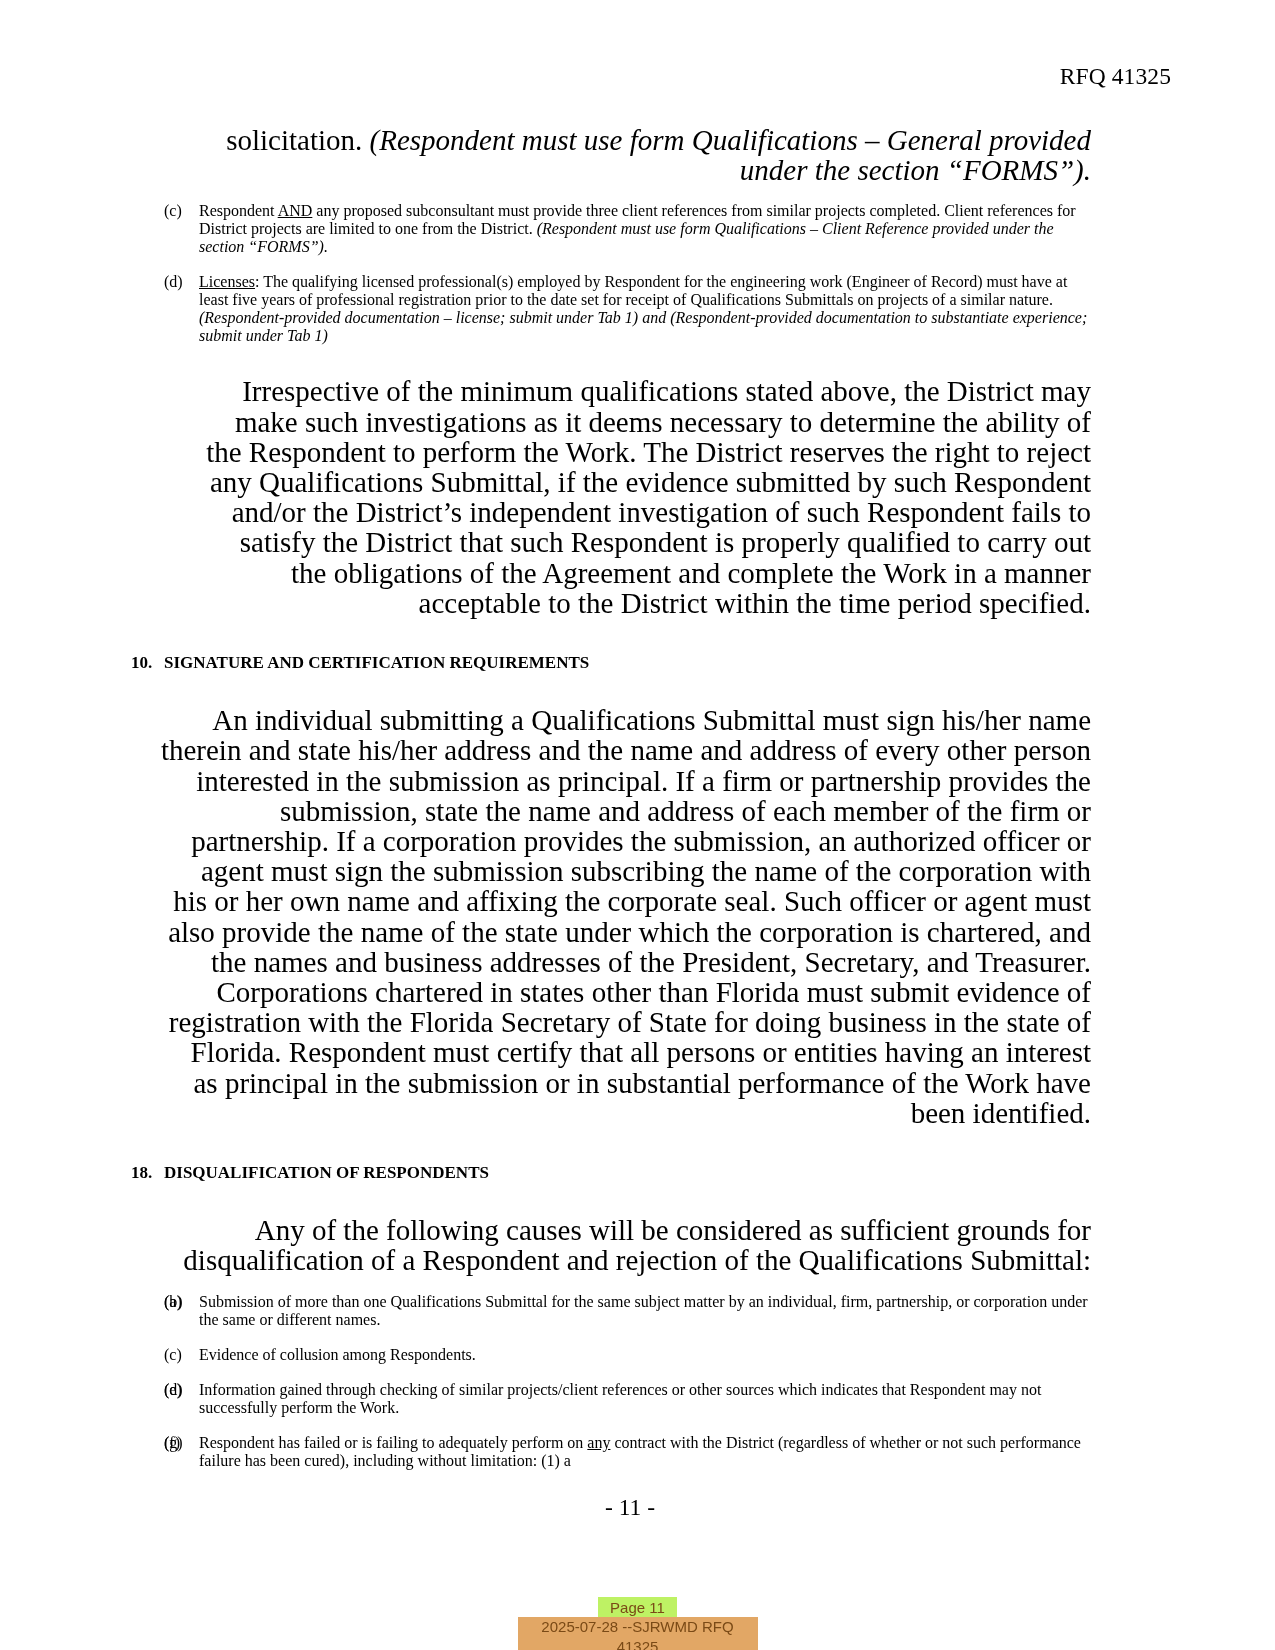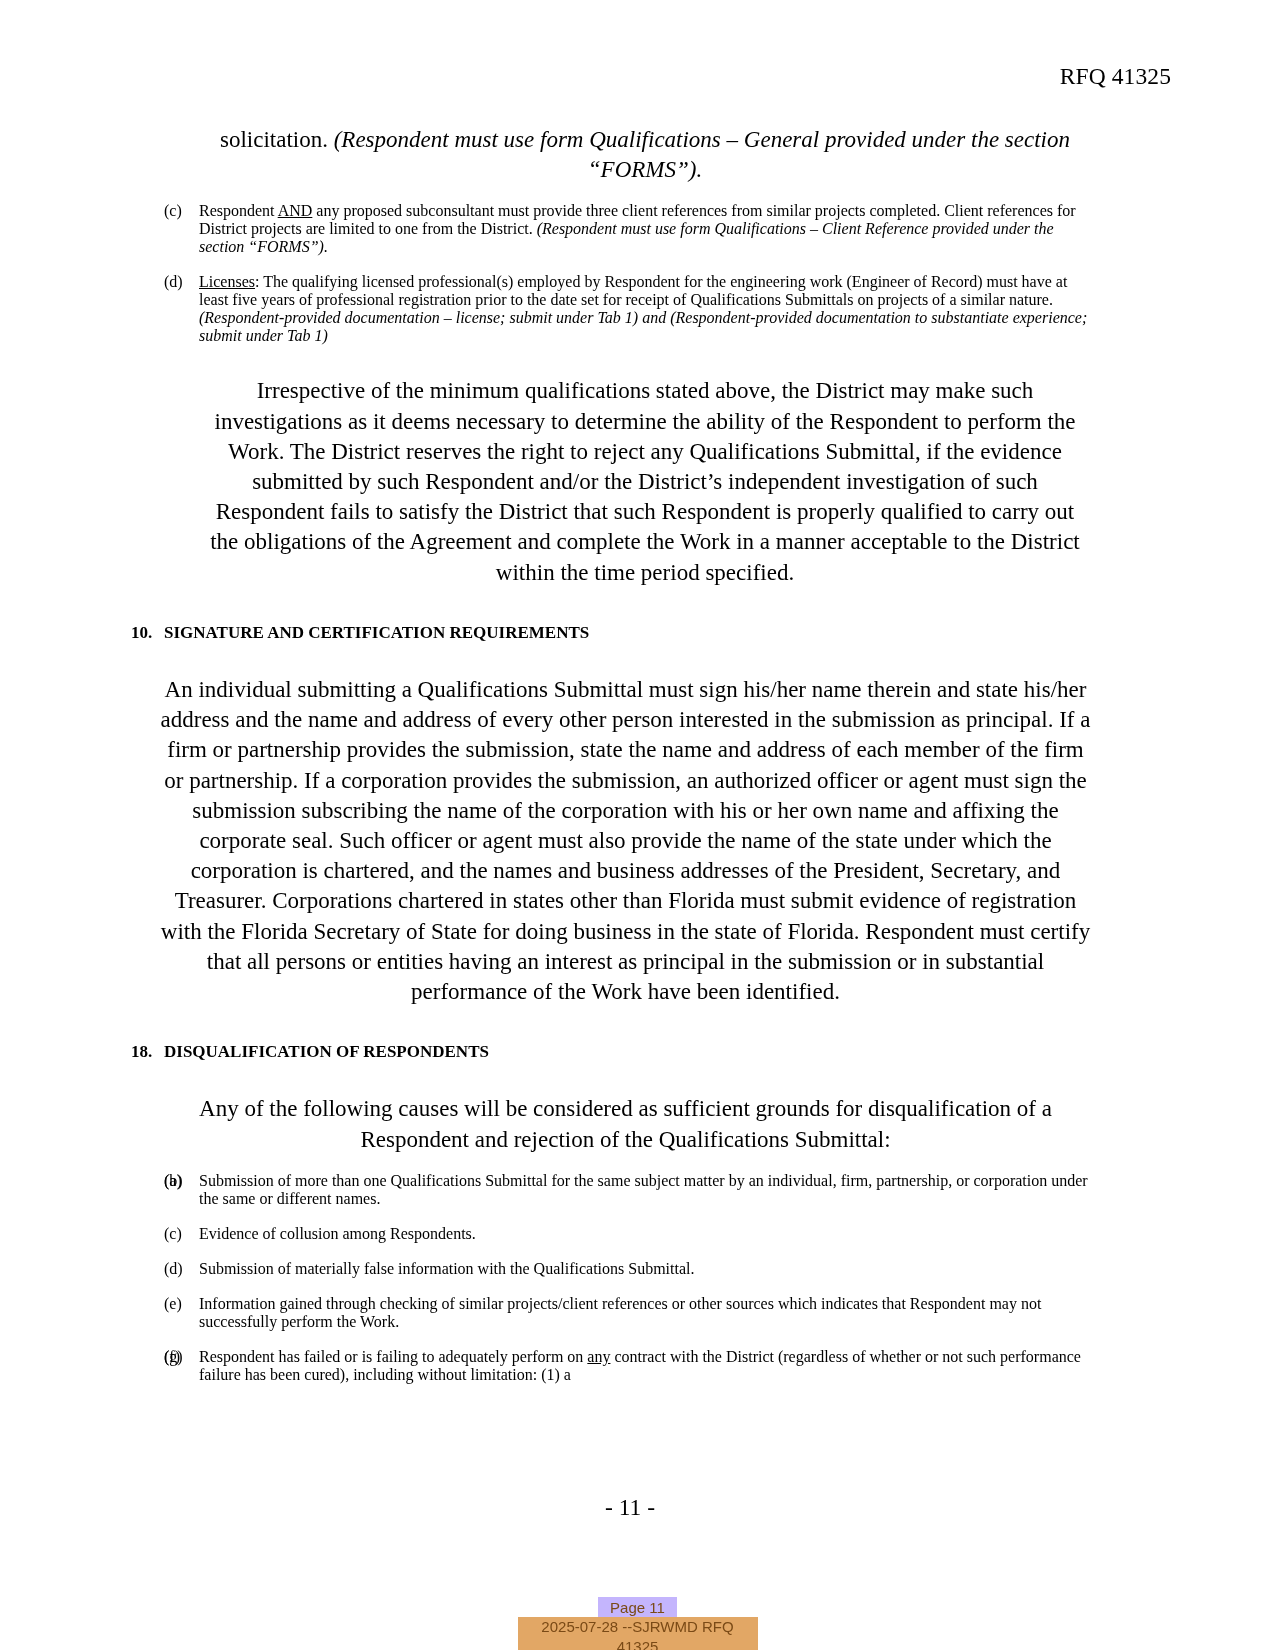--- a/index.html
+++ b/index.html
@@ -38,23 +38,23 @@
   
   .content {
     position: absolute;
     left: 131px;
     top: 125px;
     width: 960px;
   }
 
   p, .blk {
     margin: 0;
-    font-size: 23px;
+    font-size: 29px;
     line-height: 30.2px;
-    text-align: center;
+    text-align: right;
   }
 
   
   .cont-para {
     margin-left: 68px;
     margin-bottom: 17px;
   }
 
   
   .li {
@@ -123,21 +123,21 @@
   .badge {
     position: absolute;
     left: 0;
     top: 1597px;
     width: 1275px;
     text-align: center;
     font-family: "Liberation Sans", "DejaVu Sans", sans-serif;
   }
   .badge-line1 {
     display: inline-block;
-    background: #c4b5fd;
+    background: #bef264;
     color: #7a4a16;
     font-size: 15px;
     line-height: 19px;
     padding: 1px 12px 0 12px;
   }
   .badge-line2 {
     display: block;
     margin: 0 auto;
     width: 232px;
     background: #e2a765;
@@ -194,21 +194,20 @@
       <span>Submission of more than one Qualifications Submittal for the same subject matter by an individual, firm, partnership, or corporation under the same or different names.</span>
     </div>
 
     <div class="li inner">
       <span class="marker">(c)</span>
       <span>Evidence of collusion among Respondents.</span>
     </div>
 
     <div class="li inner">
       <span class="marker">(d)</span>
-      <span>Submission of materially false information with the Qualifications Submittal.</span>
     </div>
 
     <div class="li inner">
       <span class="marker">(e)</span>
       <span>Information gained through checking of similar projects/client references or other sources which indicates that Respondent may not successfully perform the Work.</span>
     </div>
 
     <div class="li inner">
       <span class="marker">(f)</span>
     </div>

